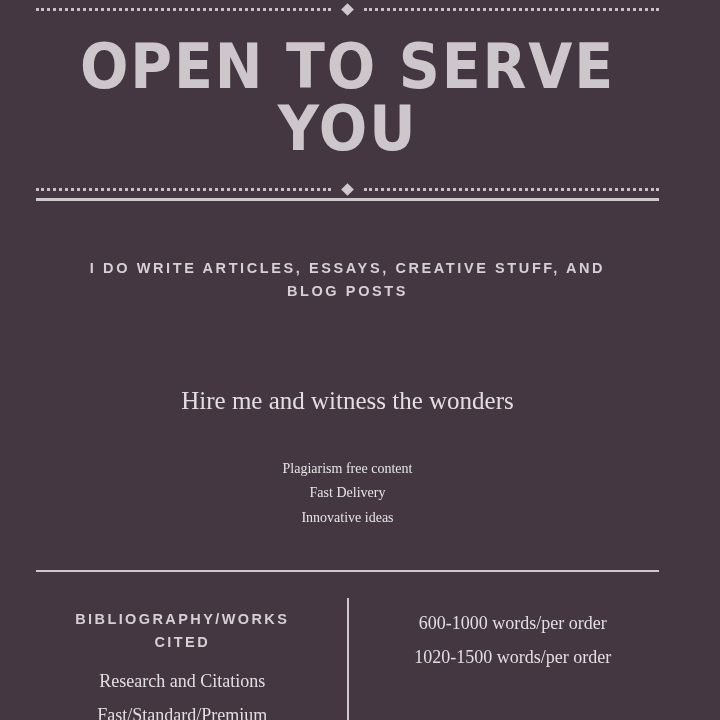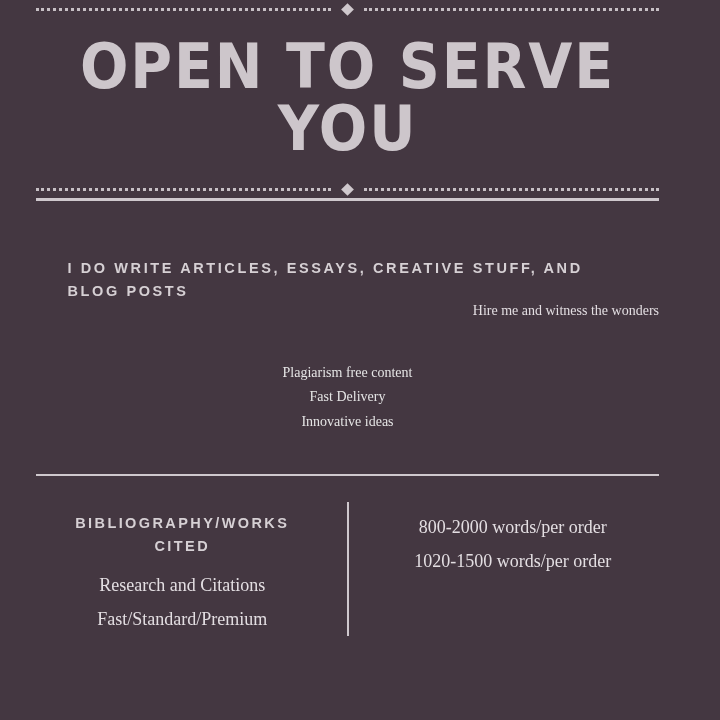--- a/index.html
+++ b/index.html
@@ -58,36 +58,38 @@
     font-weight: 700;
     font-size: 62px;
     letter-spacing: 2px;
     line-height: 1;
     margin: 18px 0 20px;
     transform: scaleX(0.92);
   }
 
   
   .subtitle {
+    text-align: center;
     color: #d6d0d4;
     font-size: 14.5px;
     letter-spacing: 2.6px;
     line-height: 1.6;
     font-weight: 600;
     margin: 56px auto 0;
     max-width: 560px;
     text-transform: uppercase;
   }
 
   
   .tagline {
-    text-align: right;
+    text-align: center;
     color: #e3dee2;
     font-family: "Liberation Serif", serif;
-    font-size: 14px;
+    font-size: 25px;
+    margin-top: 84px;
   }
   .features {
     margin-top: 42px;
     text-align: center;
   }
   .features .feature {
     color: #e5e5e5;
     font-family: "Liberation Serif", serif;
     font-size: 14px;
     line-height: 1.72;
@@ -173,20 +175,20 @@
       <div class="items">
         <div class="item">Research and Citations</div>
         <div class="item">Fast/Standard/Premium</div>
       </div>
     </div>
 
     <div class="col-sep"></div>
 
     <div class="col right">
       <div class="items">
-        <div class="item">800-2000 words/per order</div>
+        <div class="item">600-1000 words/per order</div>
         <div class="item">1020-1500 words/per order</div>
 
       </div>
     </div>
   </div>
 
 </div>
 
 </body></html>

